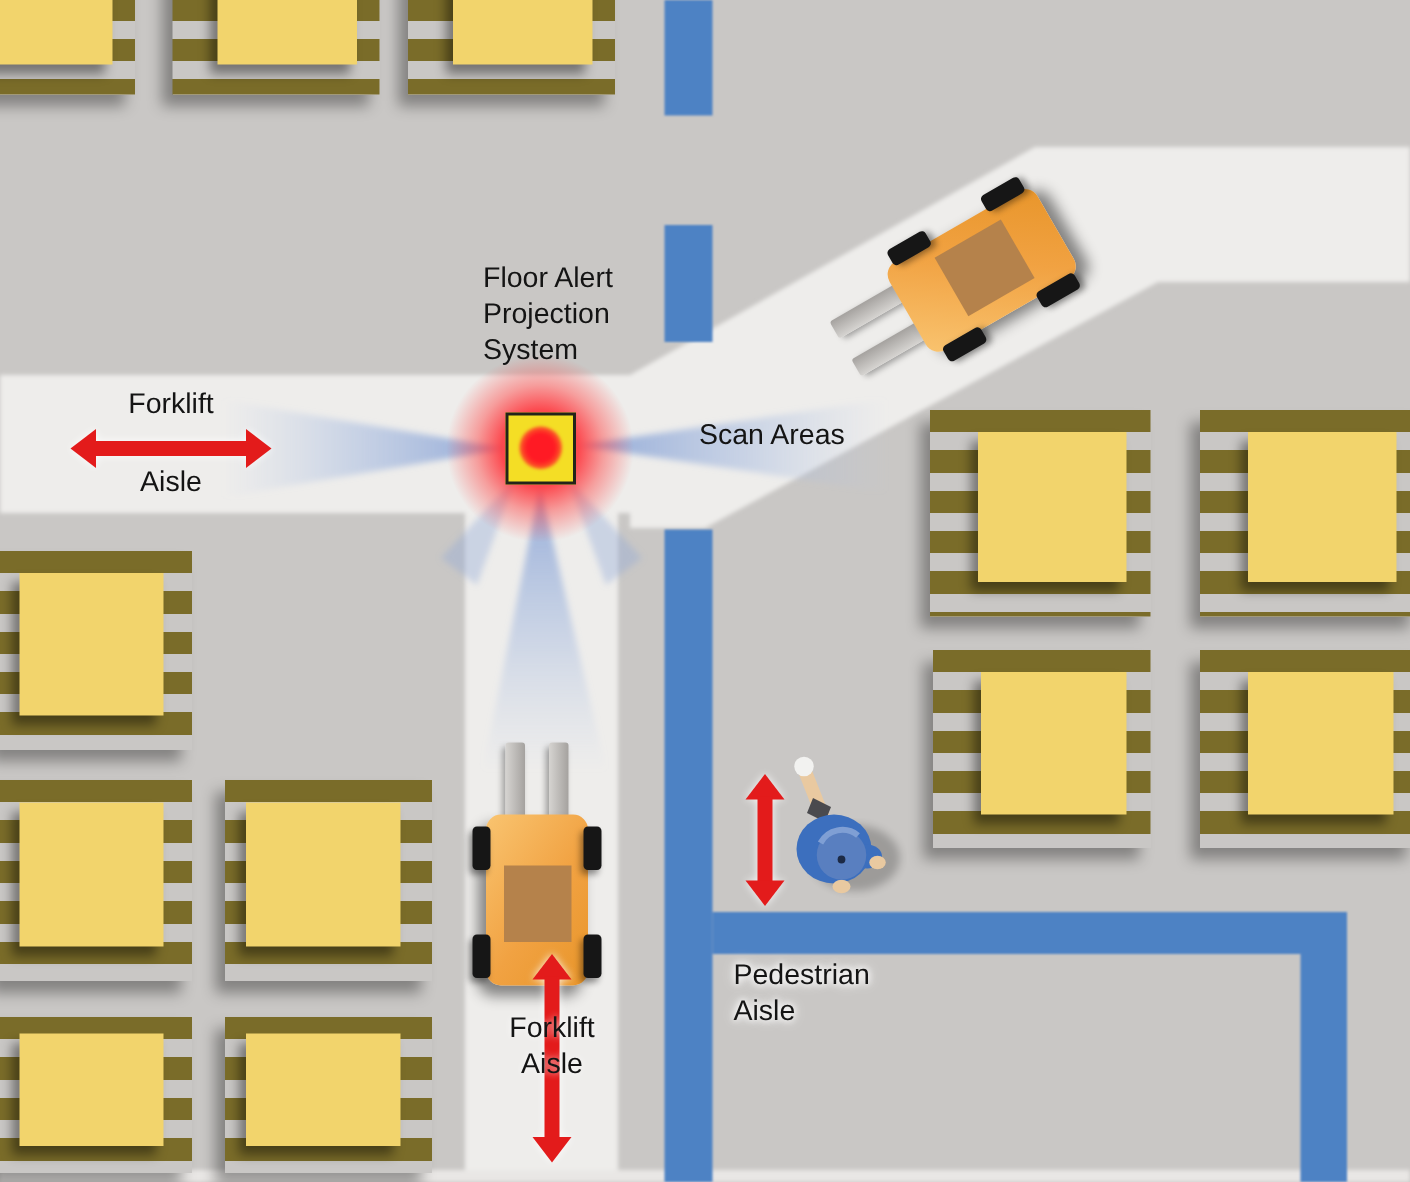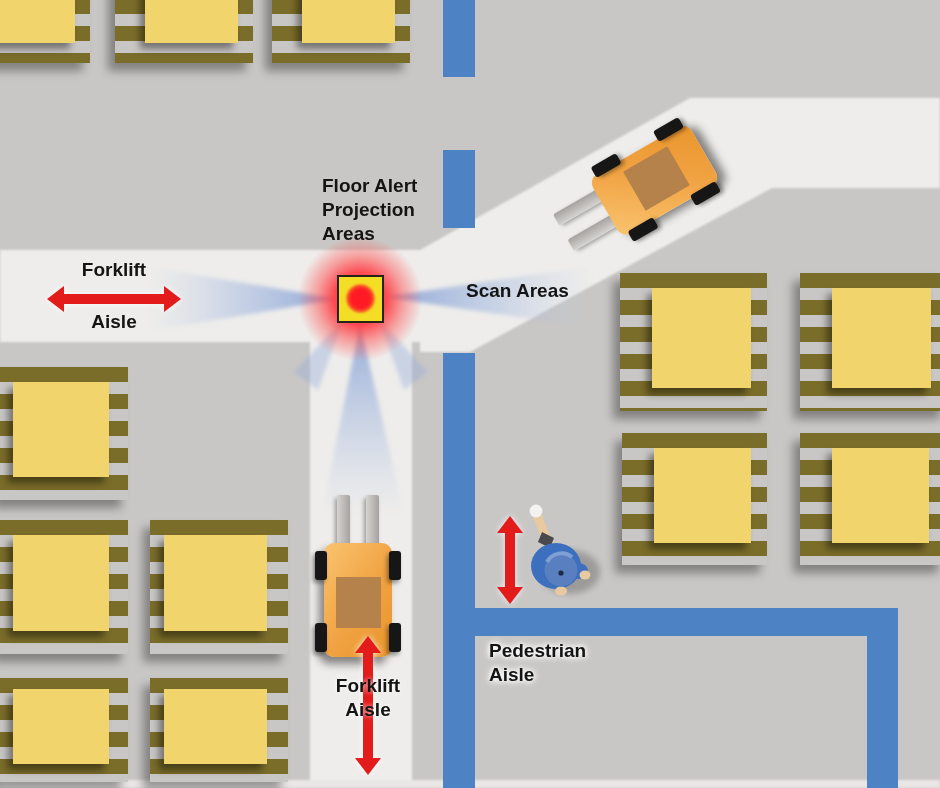--- a/index.html
+++ b/index.html
@@ -81,21 +81,21 @@
   .arrow.h .head.b{right:0;top:0;border-width:13px 0 13px 17px;border-color:transparent transparent transparent var(--arrow-red);}
   .arrow.v{width:26px;}
   .arrow.v .shaft{top:15px;bottom:15px;left:8px;width:10px;}
   .arrow.v .head.a{top:0;left:0;border-width:0 13px 17px 13px;border-color:transparent transparent var(--arrow-red) transparent;}
   .arrow.v .head.b{bottom:0;left:0;border-width:17px 13px 0 13px;border-color:var(--arrow-red) transparent transparent transparent;}
 
   
   #pedestrian{position:absolute;left:520px;top:498px;z-index:5;}
 
   
-  .lbl{position:absolute;z-index:6;color:var(--text);font-weight:bold;font-size:19px;line-height:24px;white-space:nowrap;}
+  .lbl{position:absolute;z-index:6;color:var(--text);font-weight:normal;font-size:19px;line-height:24px;white-space:nowrap;}
   .lbl.center{text-align:center;}
   #lbl-system{left:322px;top:174px;}
   #lbl-scan{left:466px;top:279px;}
   #lbl-forklift-left-1{left:47px;top:258px;width:134px;}
   #lbl-forklift-left-2{left:47px;top:310px;width:134px;}
   #lbl-forklift-bottom-1{left:301px;top:674px;width:134px;text-shadow:0 0 5px rgba(255,255,255,.9);}
   #lbl-forklift-bottom-2{left:301px;top:698px;width:134px;text-shadow:0 0 5px rgba(255,255,255,.9);}
   #lbl-ped{left:489px;top:639px;text-shadow:0 0 6px #fff,0 0 4px #fff,0 0 10px #fff;}
 </style>
 </head>
@@ -255,21 +255,21 @@
   </div>
   <div class="arrow v" style="left:497px;top:516px;height:88px;">
     <div class="head a"></div>
     <div class="shaft"></div>
     <div class="head b"></div>
   </div>
 
   <div class="lbl" id="lbl-system">
     <div>Floor Alert</div>
     <div>Projection</div>
-    <div>Areas</div>
+    <div>System</div>
   </div>
   <div class="lbl" id="lbl-scan">Scan Areas</div>
   <div class="lbl center" id="lbl-forklift-left-1">Forklift</div>
   <div class="lbl center" id="lbl-forklift-left-2">Aisle</div>
   <div class="lbl center" id="lbl-forklift-bottom-1">Forklift</div>
   <div class="lbl center" id="lbl-forklift-bottom-2">Aisle</div>
   <div class="lbl" id="lbl-ped">
     <div>Pedestrian</div>
     <div>Aisle</div>
   </div>

